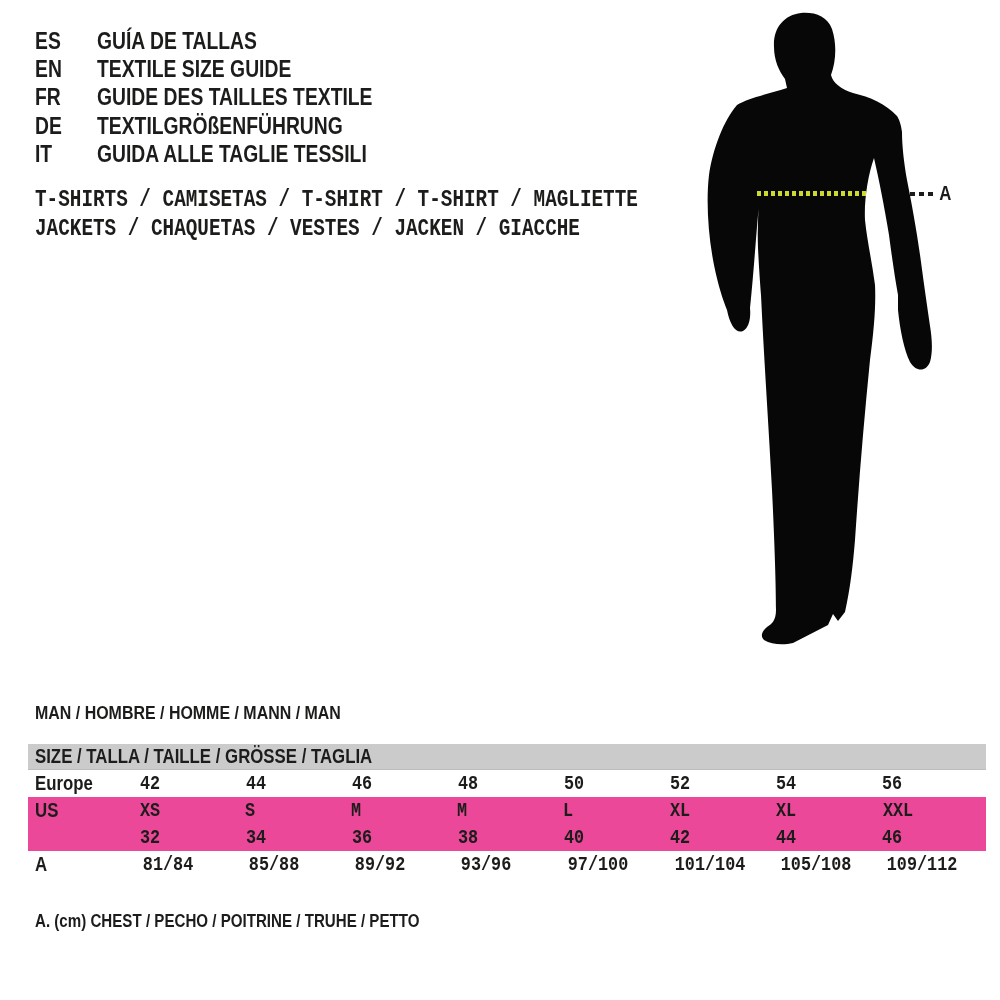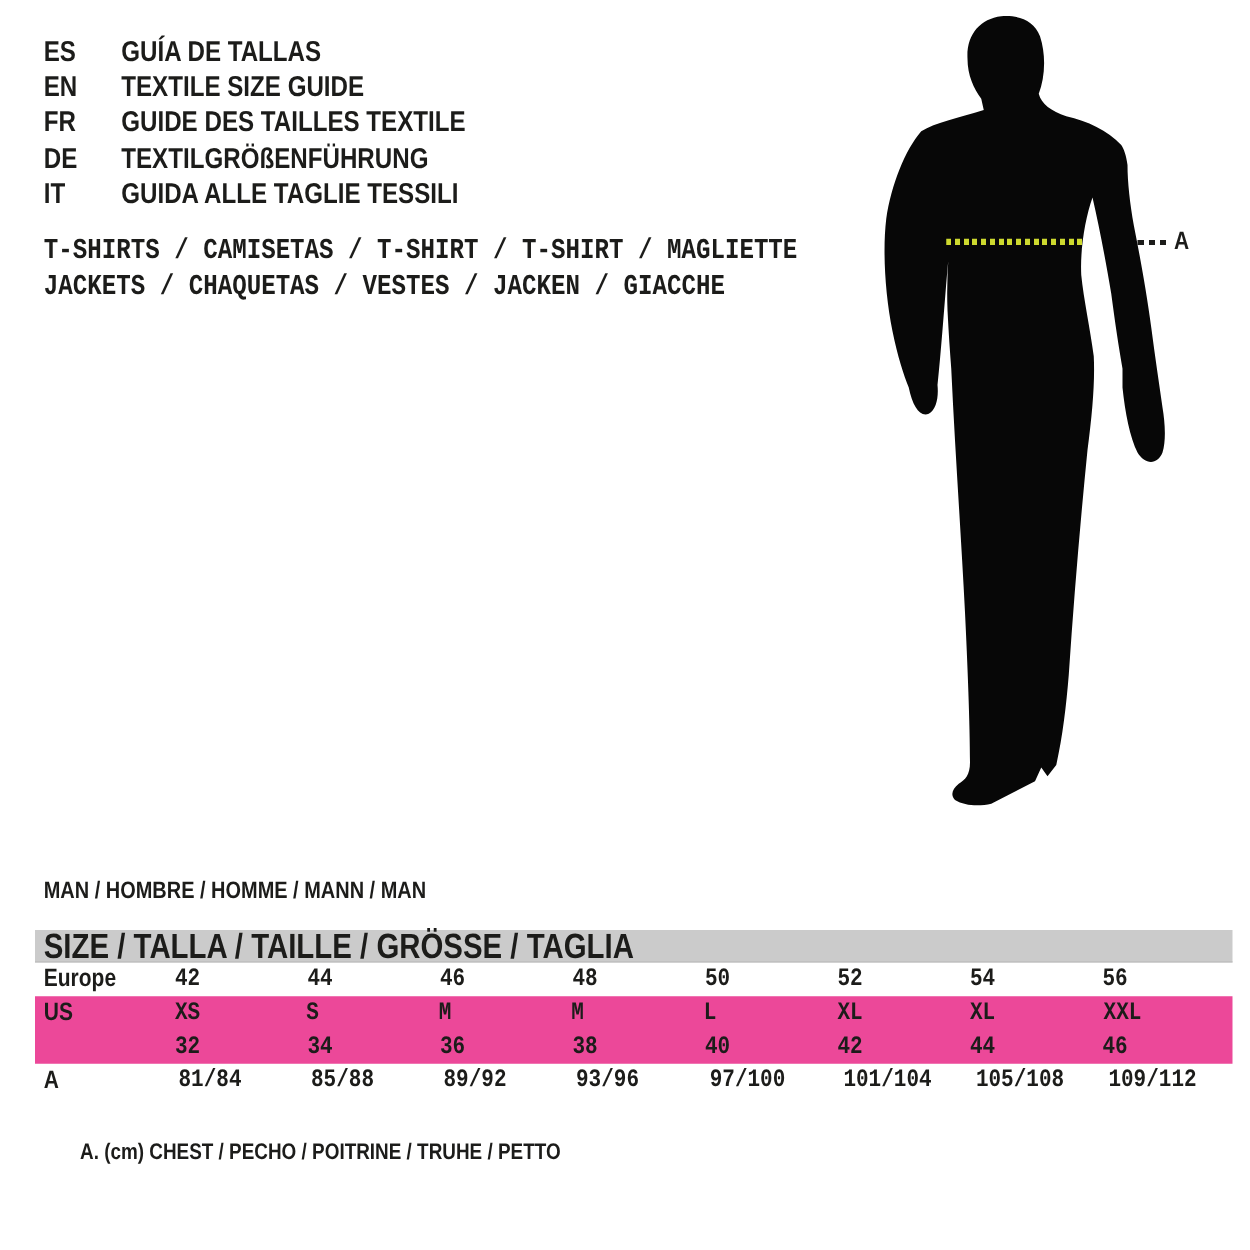--- a/index.html
+++ b/index.html
@@ -25,27 +25,27 @@
   .chest-line { position:absolute; left:757px; top:191px; width:109px; height:5px;
                 background:repeating-linear-gradient(90deg,#cdd92e 0 4px, rgba(0,0,0,0) 4px 7px); }
   .pointer-dashes { position:absolute; left:910px; top:192px; width:25px; height:4px;
                 background:repeating-linear-gradient(90deg,#1c1c1a 0 5px, rgba(0,0,0,0) 5px 9px); }
   .measure-label { position:absolute; left:938px; top:182px; font-size:20px; font-weight:700; }
 
   
   .section-title { position:absolute; left:35px; top:702px; font-size:19px; }
   .size-table { position:absolute; left:28px; top:744px; width:958px; }
   .thead { height:26px; background:#cbcbcb; border-bottom:1px solid #bdbdbd;
-           display:flex; align-items:center; padding-left:7px; font-size:28px; }
+           display:flex; align-items:center; padding-left:7px; font-size:20px; }
   .trow  { display:grid; grid-template-columns:110px repeat(8,1fr); height:27px; align-items:center; font-size:20px; }
   .trow.shade { background:#ec4899; }
   .tlabel { padding-left:7px; text-align:left; }
   .tcell  { text-align:left;font-family:Liberation Mono, monospace; }
 
-  .footnote { position:absolute; left:35px; top:911px; font-size:18px;margin-left:29px; }
+  .footnote { position:absolute; left:35px; top:911px; font-size:18px; }
 </style>
 </head>
 <body>
 
 <div class="lang-block">
     <div class="lang-row">
       <div class="lang-code"><span class="t ol">ES</span></div>
       <span class="t ol">GUÍA DE TALLAS</span>
     </div>
     <div class="lang-row">

